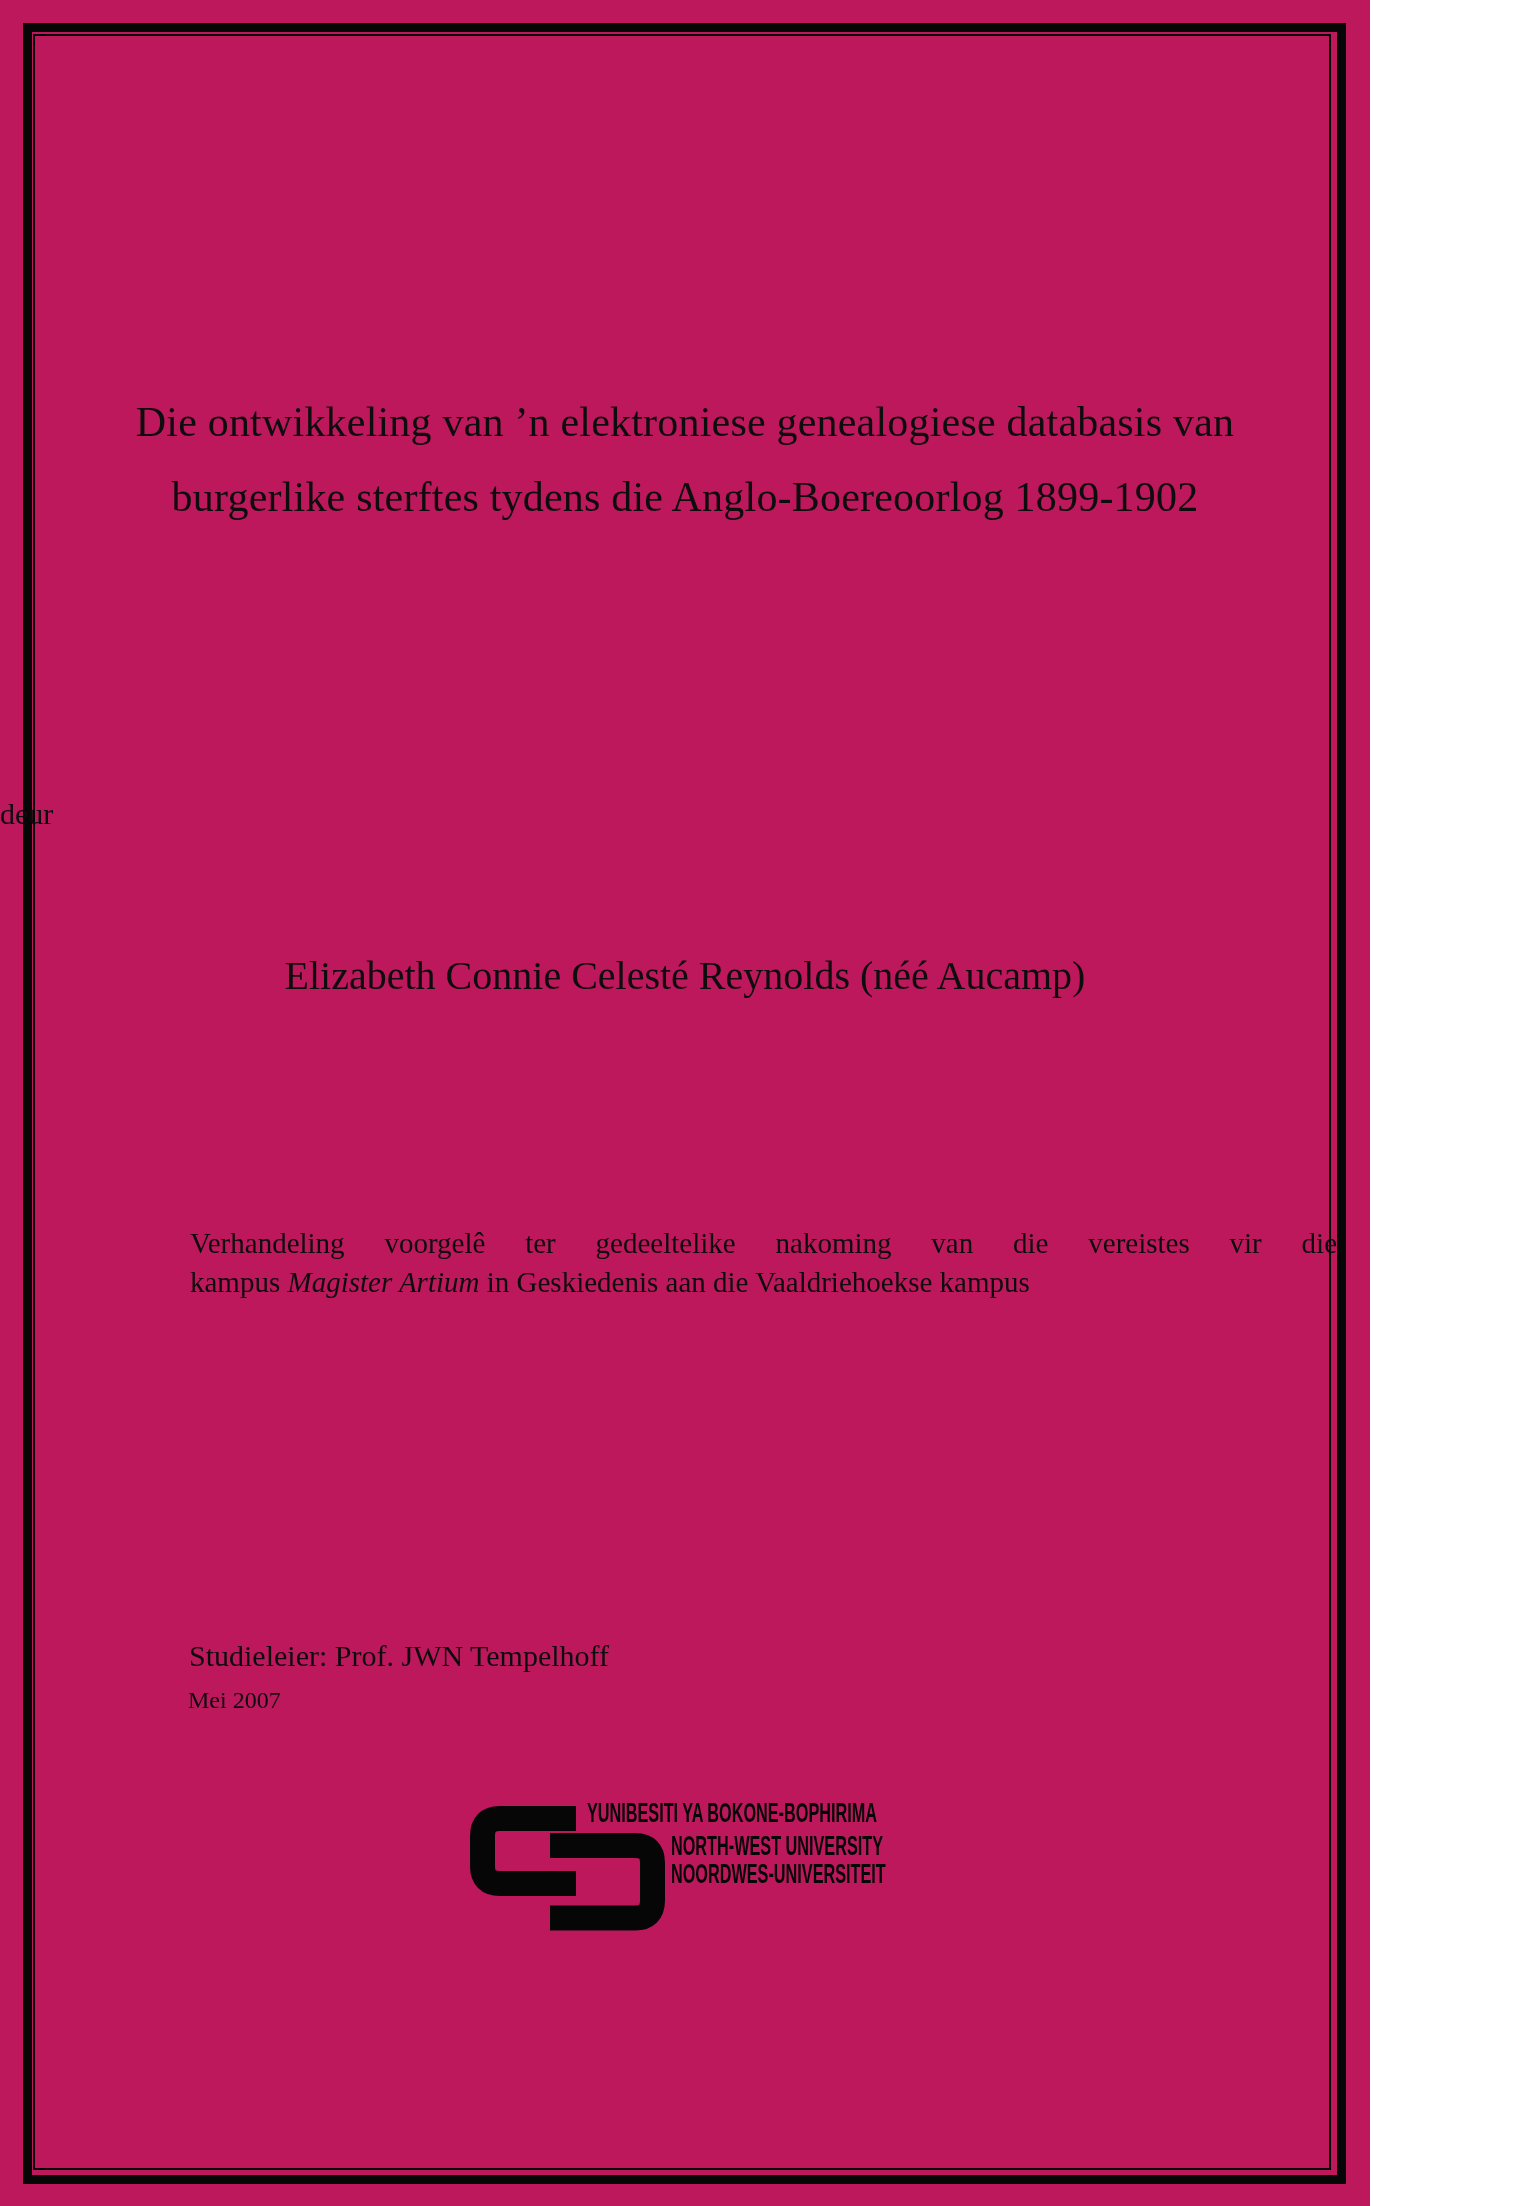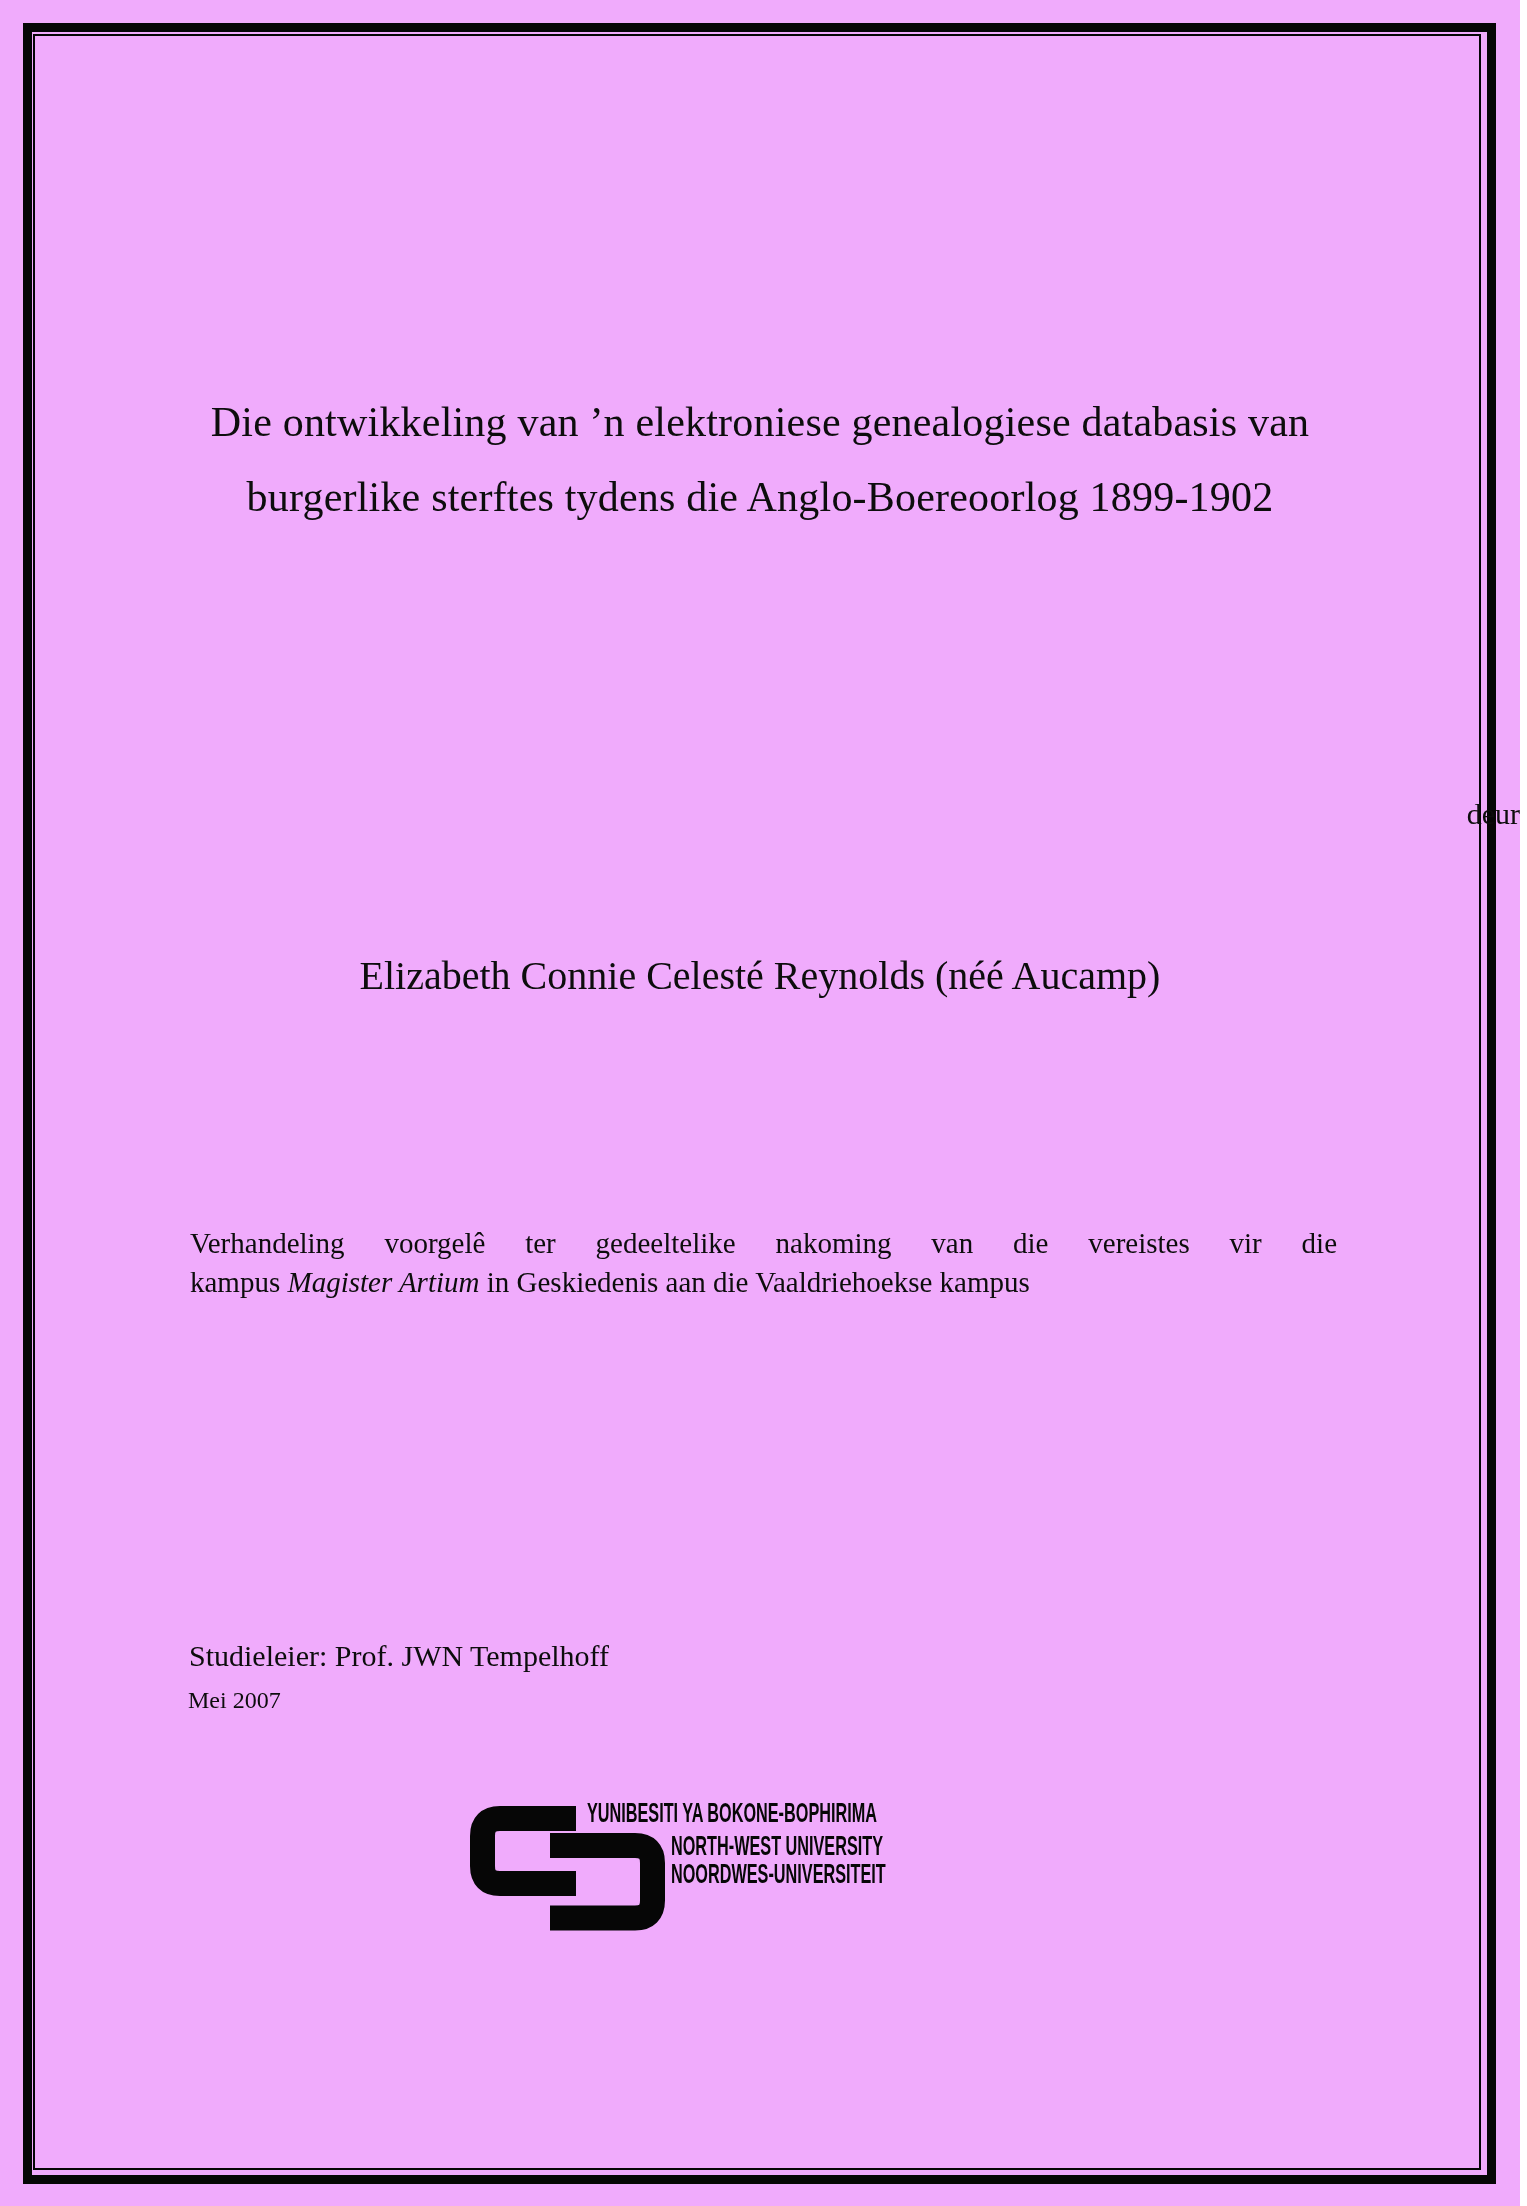--- a/index.html
+++ b/index.html
@@ -2,23 +2,23 @@
 <html><head>
 <meta charset="utf-8">
 <style>
   html, body {
     margin: 0;
     padding: 0;
     background: #ffffff;
   }
   .page {
     position: relative;
-    width: 1520px;
+    width: 1370px;
     height: 2206px;
-    background: #f0abfc;
+    background: #be185d;
     color: #0d0d0d;
     font-family: "Liberation Serif", "DejaVu Serif", serif;
     overflow: hidden;
   }
   .border-outer {
     position: absolute;
     top: 23px; left: 23px; right: 24px; bottom: 22px;
     border: 9px solid #060606;
   }
   .border-inner {
@@ -32,21 +32,21 @@
     top: 385px;
     text-align: center;
     font-size: 42px;
     line-height: 75px;
     letter-spacing: 0.2px;
   }
   .byline {
     position: absolute;
     left: 0; right: 0;
     top: 797px;
-    text-align: right;
+    text-align: left;
     font-size: 30px;
   }
   .author {
     position: absolute;
     left: 0; right: 0;
     top: 952px;
     text-align: center;
     font-size: 40px;
   }
   .submission {

